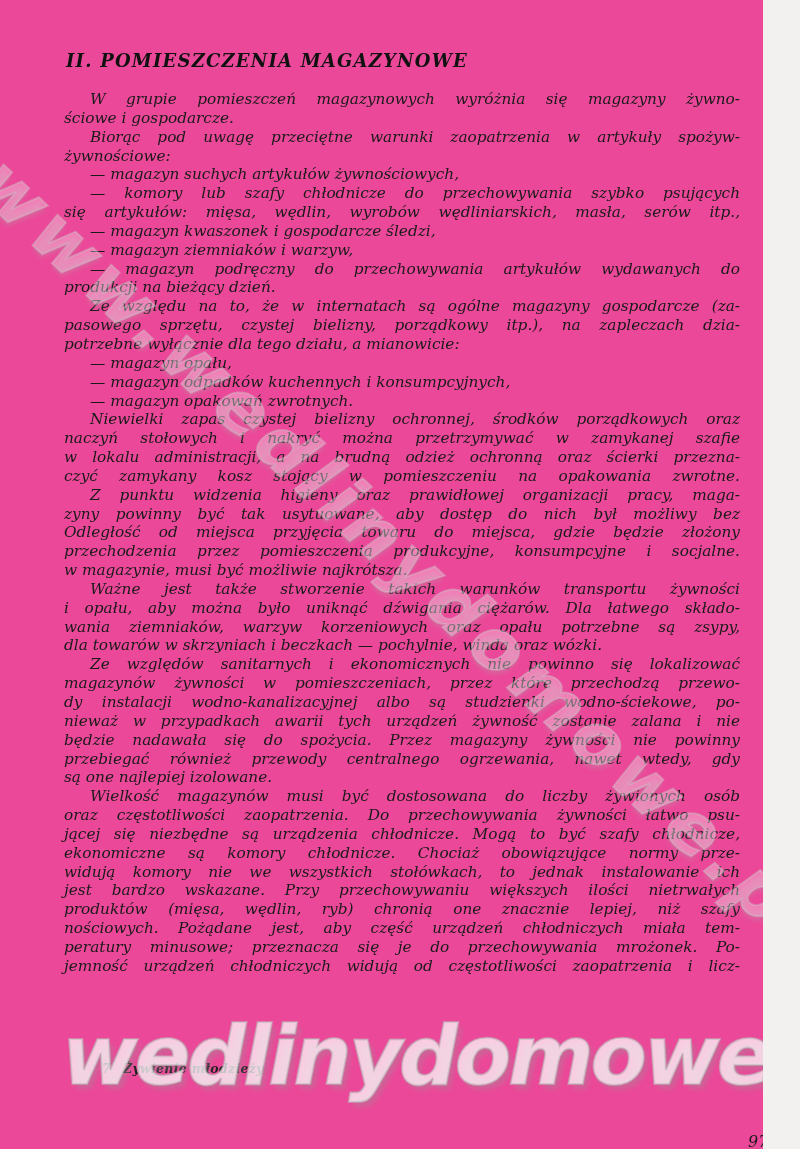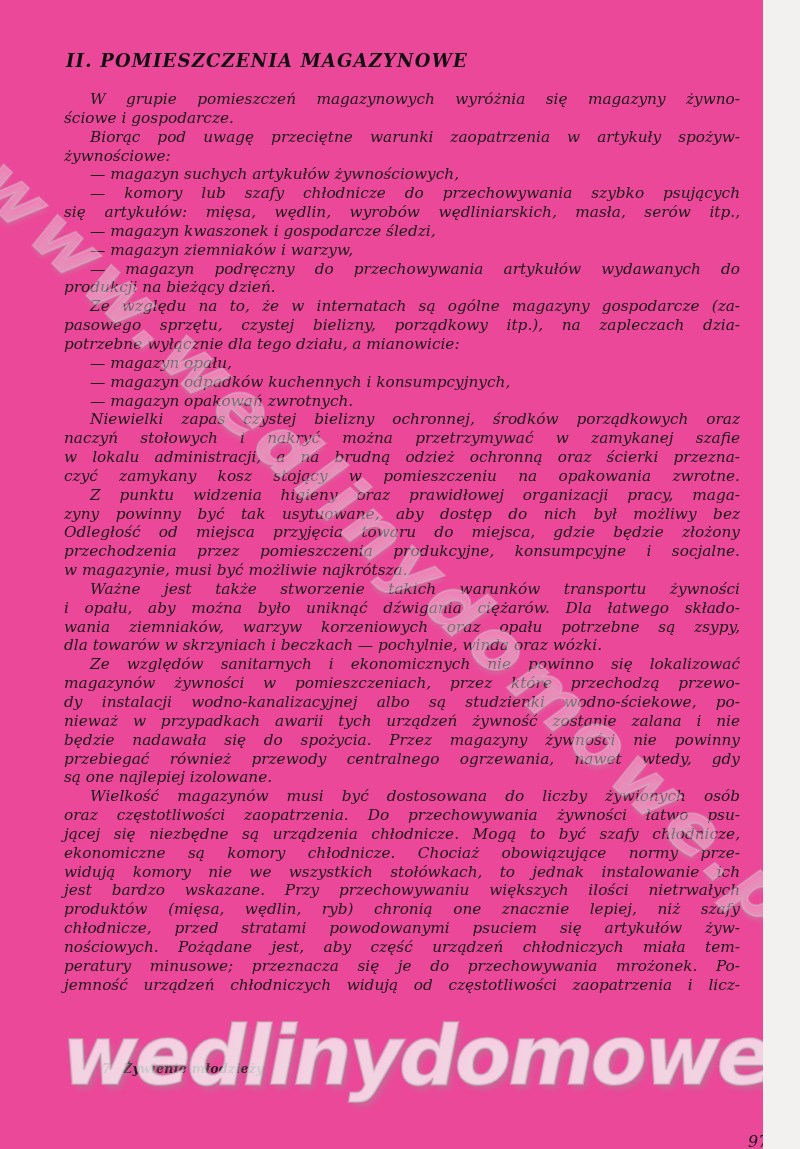--- a/index.html
+++ b/index.html
@@ -133,21 +133,20 @@
     <div class="ln">będzie nadawała się do spożycia. Przez magazyny żywności nie powinny</div>
     <div class="ln">przebiegać również przewody centralnego ogrzewania, nawet wtedy, gdy</div>
     <div class="ln end">są one najlepiej izolowane.</div>
     <div class="ln in">Wielkość magazynów musi być dostosowana do liczby żywionych osób</div>
     <div class="ln">oraz częstotliwości zaopatrzenia. Do przechowywania żywności łatwo psu-</div>
     <div class="ln">jącej się niezbędne są urządzenia chłodnicze. Mogą to być szafy chłodnicze,</div>
     <div class="ln">ekonomiczne są komory chłodnicze. Chociaż obowiązujące normy prze-</div>
     <div class="ln">widują komory nie we wszystkich stołówkach, to jednak instalowanie ich</div>
     <div class="ln">jest bardzo wskazane. Przy przechowywaniu większych ilości nietrwałych</div>
     <div class="ln">produktów (mięsa, wędlin, ryb) chronią one znacznie lepiej, niż szafy</div>
-    <div class="ln">chłodnicze, przed stratami powodowanymi psuciem się artykułów żyw-</div>
     <div class="ln">nościowych. Pożądane jest, aby część urządzeń chłodniczych miała tem-</div>
     <div class="ln">peratury minusowe; przeznacza się je do przechowywania mrożonek. Po-</div>
     <div class="ln">jemność urządzeń chłodniczych widują od częstotliwości zaopatrzenia i licz-</div>
   </div>
 
   <div class="footer-sig">
     <span class="sig-num">7</span><span>Żywienie młodzieży</span>
   </div>
 
   <div class="page-num">97</div>

